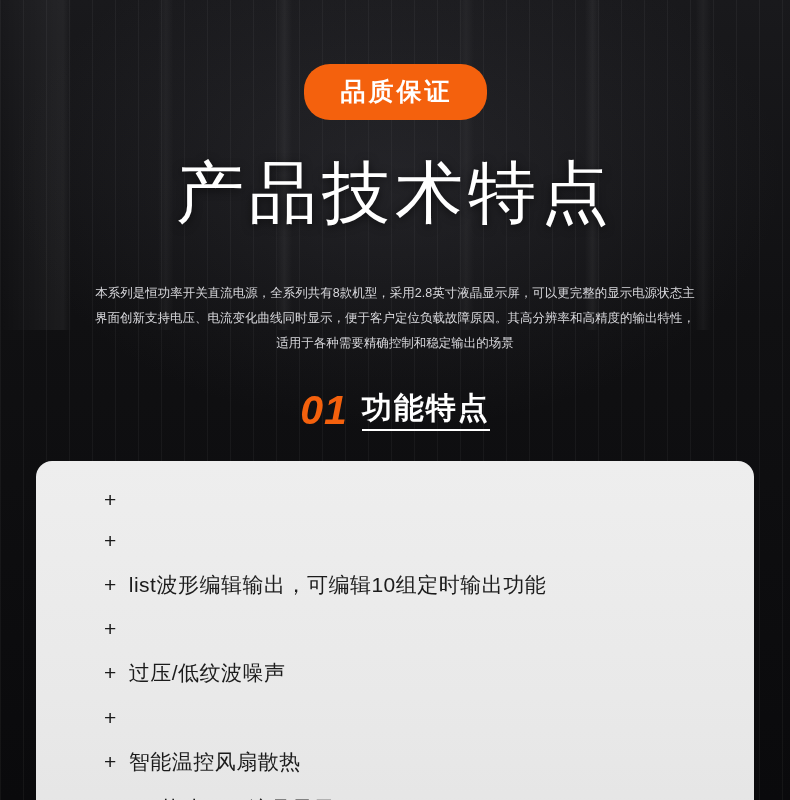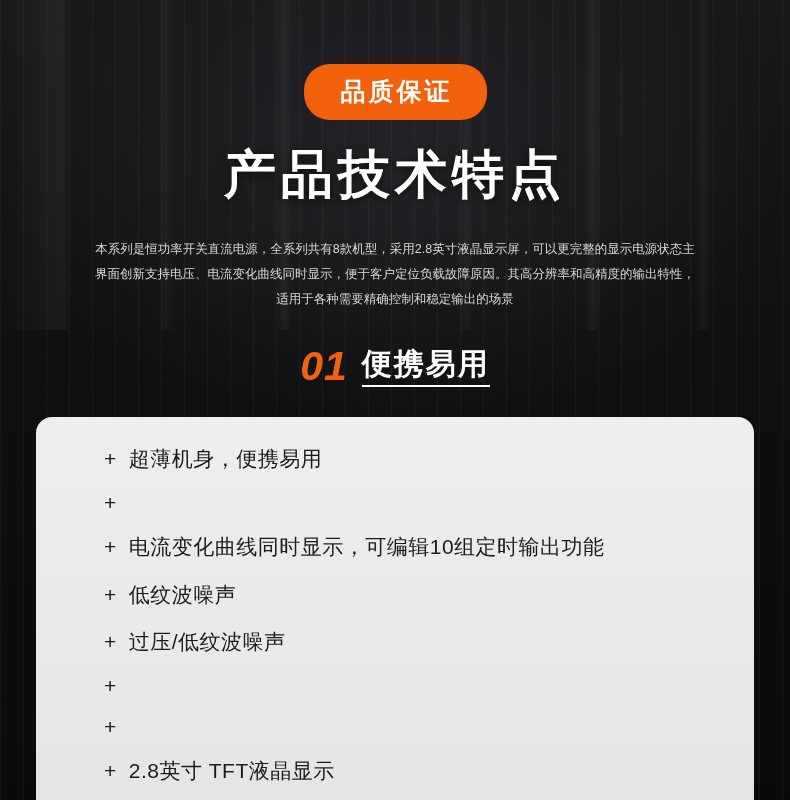--- a/index.html
+++ b/index.html
@@ -60,31 +60,31 @@
     font-weight: bold;
     letter-spacing: 3px;
     padding: 11px 34px 12px 37px;
     border-radius: 26px;
   }
 
   
   .main-title {
     text-align: center;
     color: #ffffff;
-    font-size: 52px;
-    font-weight: bold;
+    font-size: 68px;
+    font-weight: normal;
     letter-spacing: 5px;
-    margin-top: 20px;
+    margin-top: 28px;
     text-shadow: 0 2px 10px rgba(0,0,0,0.6);
   }
 
   
   .desc {
     width: 600px;
-    margin: 27px auto 0 auto;
+    margin: 42px auto 0 auto;
     color: #d8d8dc;
     font-size: 12.5px;
     line-height: 2.0;
     text-align: center;
   }
 
   
   .section-head {
     display: flex;
     align-items: flex-end;
@@ -169,51 +169,50 @@
       <span class="badge">品质保证</span>
     </div>
 
     <div class="main-title">产品技术特点</div>
 
     <div class="desc">本系列是恒功率开关直流电源，全系列共有8款机型，采用2.8英寸液晶显示屏，可以更完整的显示电源状态主界面创新支持电压、电流变化曲线同时显示，便于客户定位负载故障原因。其高分辨率和高精度的输出特性，适用于各种需要精确控制和稳定输出的场景</div>
 
     <div class="section-head">
       <span class="section-num">01</span>
       <span class="section-title-box">
-        <span class="section-title">便携易用</span>
+        <span class="section-title">功能特点</span>
         <span class="section-underline"></span>
       </span>
     </div>
 
     <div class="card">
       <ul class="feature-list">
         <li class="feature-item">
           <span class="plus">+</span>
-          <span class="feature-text">超薄机身，便携易用</span>
-        </li>
-        <li class="feature-item">
-          <span class="plus">+</span>
-        </li>
-        <li class="feature-item">
-          <span class="plus">+</span>
-          <span class="feature-text">电流变化曲线同时显示，可编辑10组定时输出功能</span>
-        </li>
-        <li class="feature-item">
-          <span class="plus">+</span>
-          <span class="feature-text">低纹波噪声</span>
+        </li>
+        <li class="feature-item">
+          <span class="plus">+</span>
+        </li>
+        <li class="feature-item">
+          <span class="plus">+</span>
+          <span class="feature-text">list波形编辑输出，可编辑10组定时输出功能</span>
+        </li>
+        <li class="feature-item">
+          <span class="plus">+</span>
         </li>
         <li class="feature-item">
           <span class="plus">+</span>
           <span class="feature-text">过压/低纹波噪声</span>
         </li>
         <li class="feature-item">
           <span class="plus">+</span>
         </li>
         <li class="feature-item">
           <span class="plus">+</span>
+          <span class="feature-text">智能温控风扇散热</span>
         </li>
         <li class="feature-item">
           <span class="plus">+</span>
           <span class="feature-text">2.8英寸 TFT液晶显示</span>
         </li>
 
       </ul>
     </div>
 
   </div>

